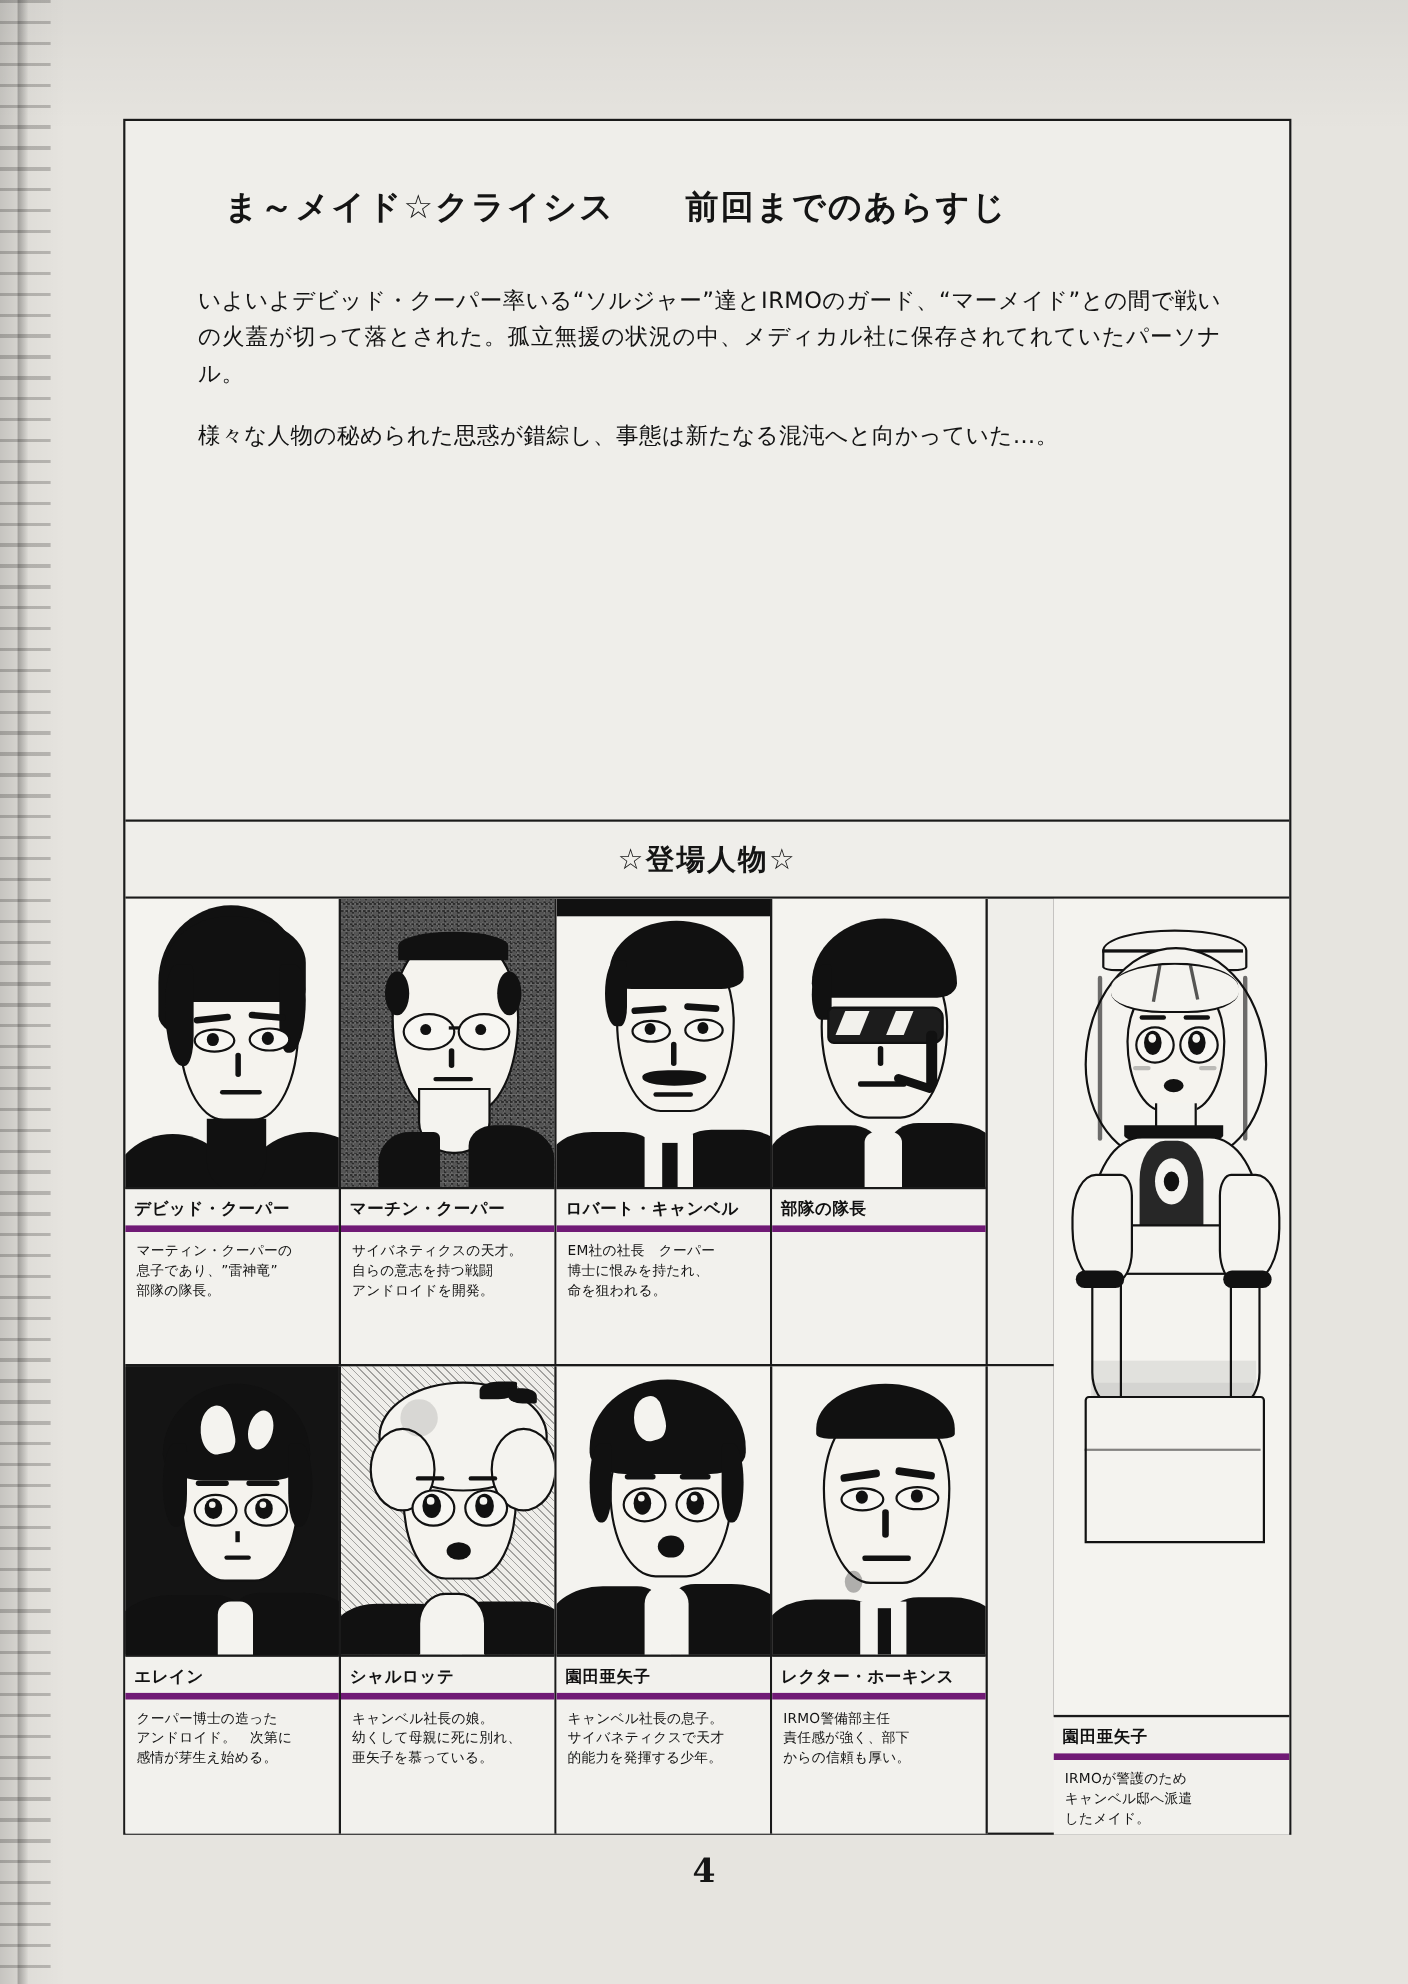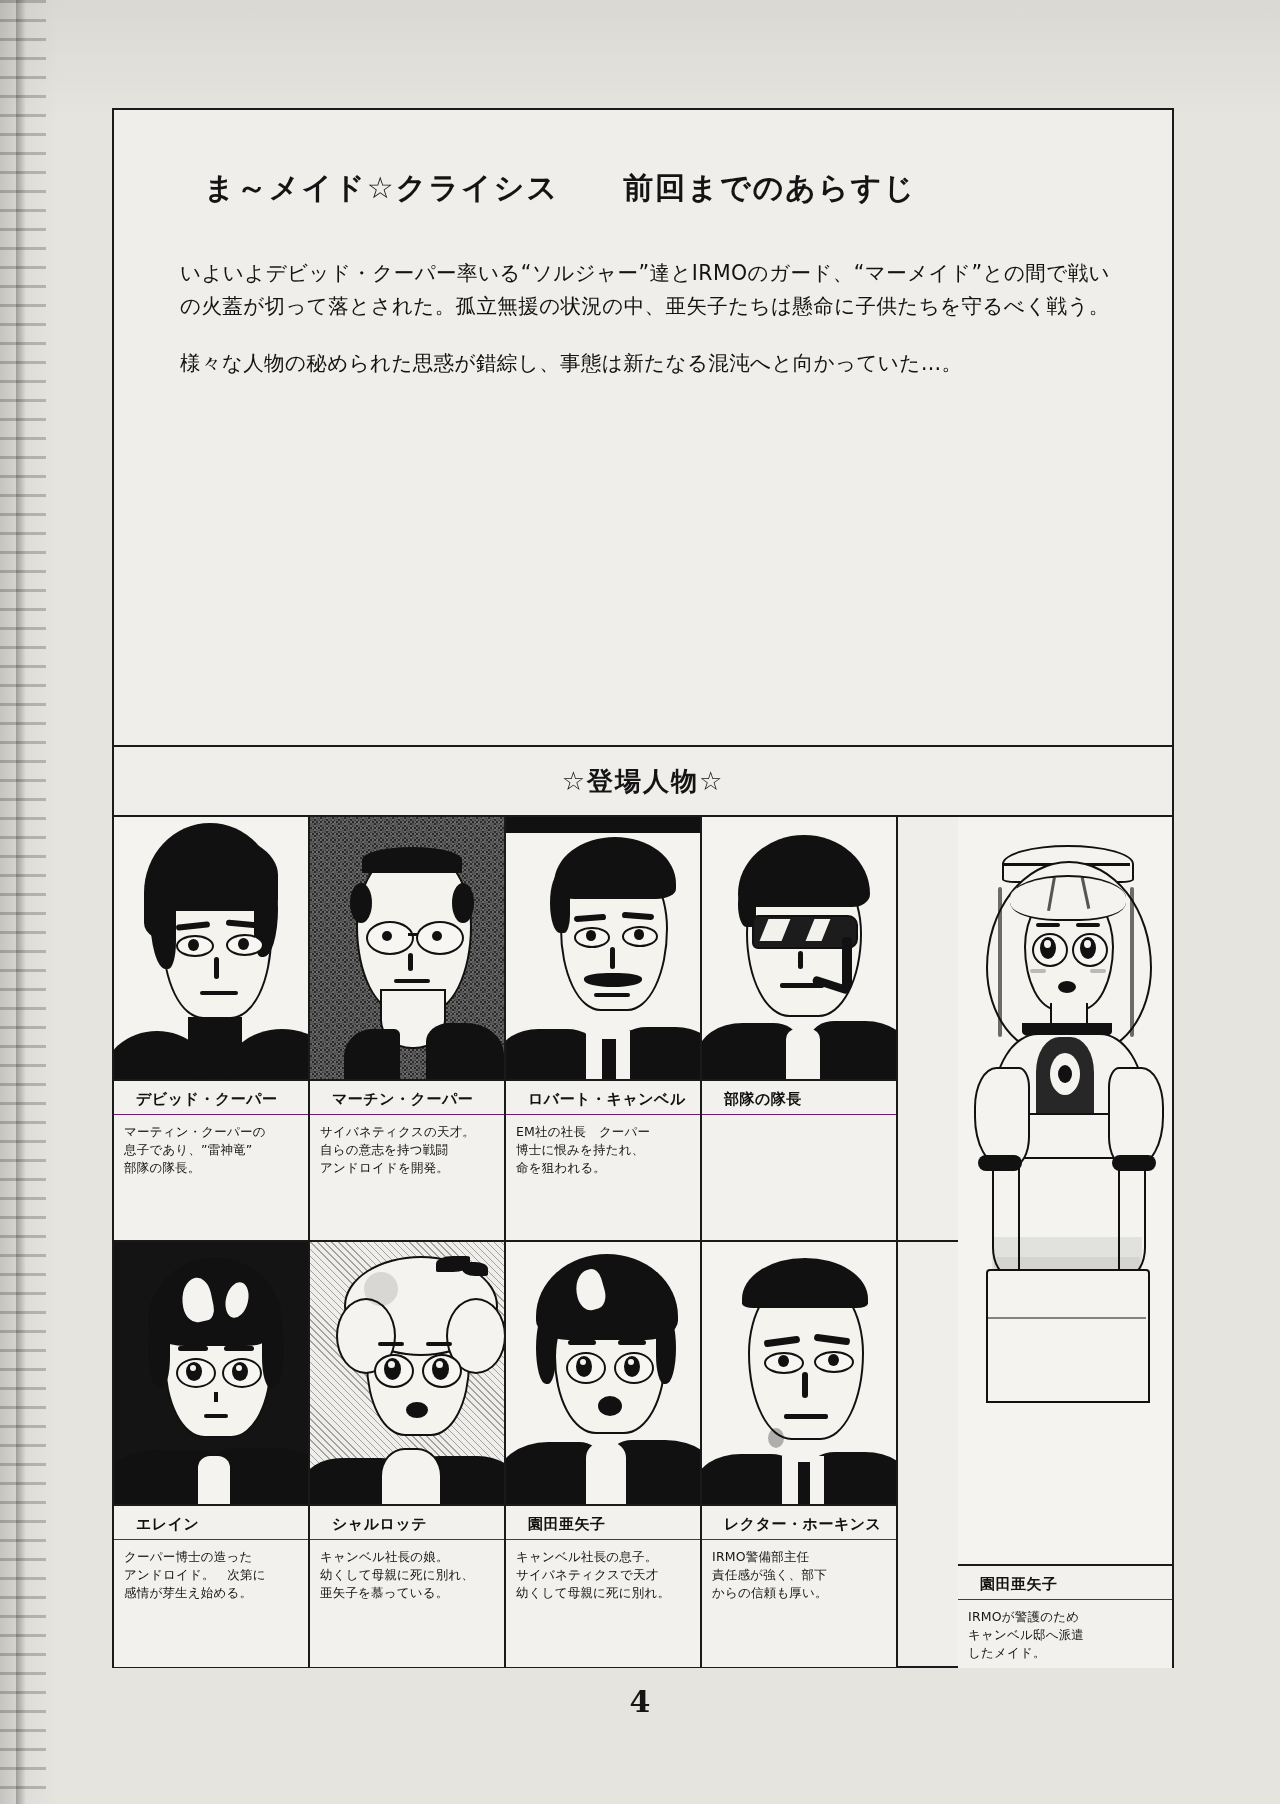--- a/index.html
+++ b/index.html
@@ -138,23 +138,23 @@
     border-bottom: 2px solid #1a1a1a;
     position: relative;
     overflow: hidden;
     background: #111;
   }
 
   .pname {
     font-size: 15px;
     font-weight: bold;
     color: #111;
-    padding: 9px 8px 6px 22px;
+    padding: 9px 8px 6px 8px;
     letter-spacing: 0.5px;
-    border-bottom: 1px solid #701a75;
+    border-bottom: 6px solid #701a75;
     line-height: 18px;
   }
   .pdesc {
     font-size: 12.5px;
     line-height: 18px;
     color: #141414;
     padding: 8px 13px 6px 10px;
     letter-spacing: 0.2px;
     white-space: pre-line;
   }
@@ -265,21 +265,21 @@
 <body>
 
 <div id="page">
   <div id="binding"></div>
   <div id="binding2"></div>
 
   <div id="frame">
 
     <div id="synopsis">
       <div id="title">ま～メイド☆クライシス　　前回までのあらすじ</div>
-      <p class="para" id="p1">いよいよデビッド・クーパー率いる“ソルジャー”達とIRMOのガード、“マーメイド”との間で戦いの火蓋が切って落とされた。孤立無援の状況の中、亜矢子たちは懸命に子供たちを守るべく戦う。</p>
+      <p class="para" id="p1">いよいよデビッド・クーパー率いる“ソルジャー”達とIRMOのガード、“マーメイド”との間で戦いの火蓋が切って落とされた。孤立無援の状況の中、メディカル社に保存されてれていたパーソナル。</p>
       <p class="para">様々な人物の秘められた思惑が錯綜し、事態は新たなる混沌へと向かっていた…。</p>
     </div>
 
     <div id="chars-head">
       <span>☆登場人物☆</span>
     </div>
 
     <div id="grid">
 
       <div class="row first">
@@ -475,21 +475,21 @@
               <div class="white" style="left:122px;top:117px;width:6px;height:6px;border-radius:50%;"></div>
               <div class="mouth" style="left:92px;top:154px;width:24px;height:20px;border-radius:50%;"></div>
               <div class="ink" style="left:-10px;top:200px;width:104px;height:78px;border-radius:50% 20% 0 0;"></div>
               <div class="ink" style="left:104px;top:198px;width:110px;height:80px;border-radius:20% 50% 0 0;"></div>
               <div class="white" style="left:80px;top:200px;width:40px;height:72px;border-radius:16px 16px 0 0;"></div>
             </div>
           </div>
           <div class="pname">園田亜矢子</div>
           <div class="pdesc">キャンベル社長の息子。
 サイバネティクスで天才
-幼くして母親に死に別れ。</div>
+的能力を発揮する少年。</div>
         </div>
 
         <div class="cell w1">
           <div class="portrait">
             <div class="art">
               <div class="bg-light"></div>
               <div class="head" style="left:46px;top:36px;width:112px;height:158px;"></div>
               <div class="hair" style="left:40px;top:16px;width:126px;height:50px;border-radius:55% 55% 10% 10%/90% 90% 10% 10%;"></div>
               <div class="brow" style="left:62px;top:96px;width:36px;height:7px;transform:rotate(-8deg);"></div>
               <div class="brow" style="left:112px;top:94px;width:36px;height:7px;transform:rotate(8deg);"></div>

